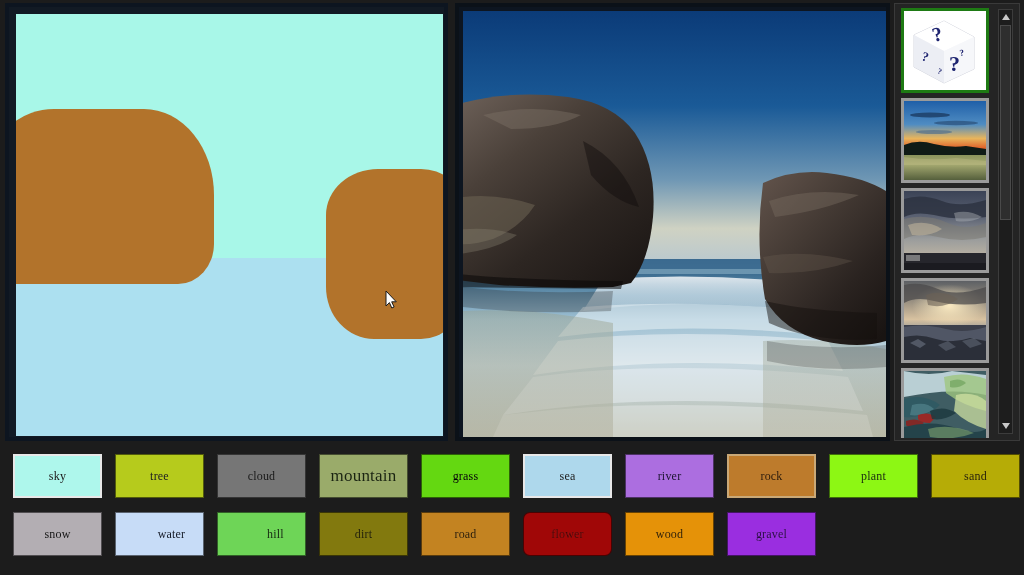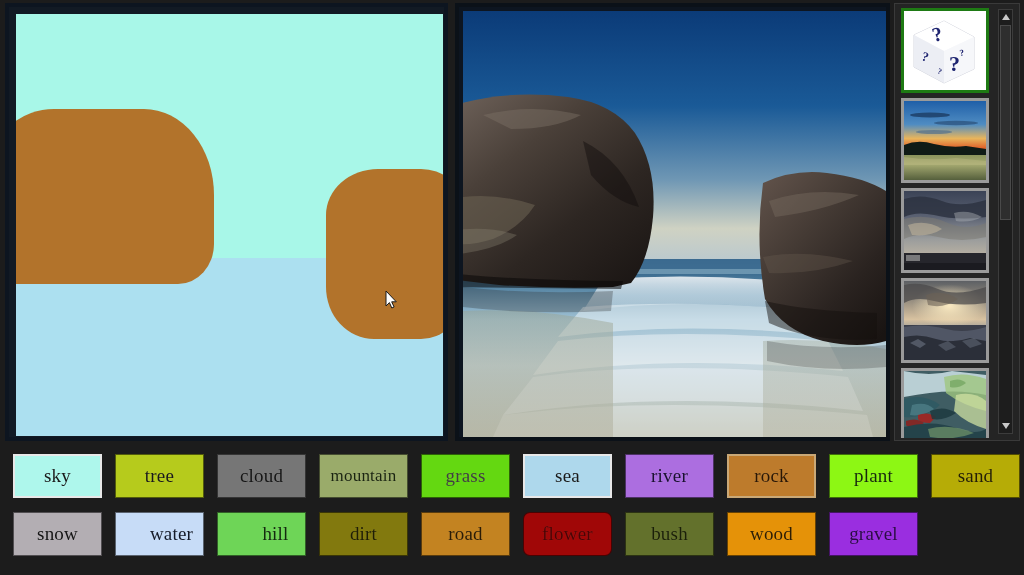--- a/index.html
+++ b/index.html
@@ -183,21 +183,21 @@
     position: relative;
     width: 89px;
     height: 44px;
     margin-left: 13px;
     box-sizing: border-box;
     border: 1px solid rgba(0,0,0,0.55);
     display: flex;
     align-items: center;
     justify-content: center;
     cursor: pointer;
-    font-size: 19px;
+    font-size: 12px;
     color: #1a1a1a;
     letter-spacing: 0.2px;
     text-shadow: 0 0 1px rgba(255,255,255,0.12);
     user-select: none;
   }
   .swatch.narrow-label { font-size: 17px; }
   .swatch.selected {
     border: 2px solid #e8e8e8;
   }
   .swatch.selected-soft {
@@ -448,21 +448,21 @@
         </div>
         <div class="swatch" style="background: rgb(182, 203, 28); color: rgb(26, 26, 26);">
           <span>tree</span>
         </div>
         <div class="swatch" style="background: rgb(118, 118, 118); color: rgb(20, 20, 20);">
           <span>cloud</span>
         </div>
         <div class="swatch narrow-label" style="background: rgb(154, 171, 106); color: rgb(26, 36, 16);">
           <span>mountain</span>
         </div>
-        <div class="swatch" style="background: rgb(100, 216, 17); color: #404040;">
+        <div class="swatch" style="background: rgb(100, 216, 17); color: #000000;">
           <span>grass</span>
         </div>
         <div class="swatch selected" style="background: rgb(174, 216, 236); color: rgb(26, 26, 26);">
           <span>sea</span>
         </div>
         <div class="swatch" style="background: rgb(172, 110, 224); color: rgb(26, 16, 48); align-items: center;">
           <span>river</span>
         </div>
         <div class="swatch selected-soft" style="background: rgb(189, 123, 44); color: rgb(42, 23, 5);">
           <span>rock</span>
@@ -486,23 +486,20 @@
         </div>
         <div class="swatch" style="background: rgb(130, 121, 14); color: rgb(32, 30, 4);">
           <span>dirt</span>
         </div>
         <div class="swatch" style="background: rgb(195, 131, 33); color: rgb(42, 27, 5);">
           <span>road</span>
         </div>
         <div class="swatch" style="background: rgb(160, 7, 7); color: rgb(74, 4, 4); border-radius: 7px;">
           <span>flower</span>
         </div>
-        <div class="swatch" style="background: rgb(99, 113, 44); color: rgb(27, 32, 8);">
-          <span>bush</span>
-        </div>
         <div class="swatch" style="background: rgb(229, 146, 8); color: rgb(46, 29, 2);">
           <span>wood</span>
         </div>
         <div class="swatch" style="background: rgb(154, 46, 224); color: rgb(42, 10, 69);">
           <span>gravel</span>
         </div>
       </div>
   </div>
 
 </div>

